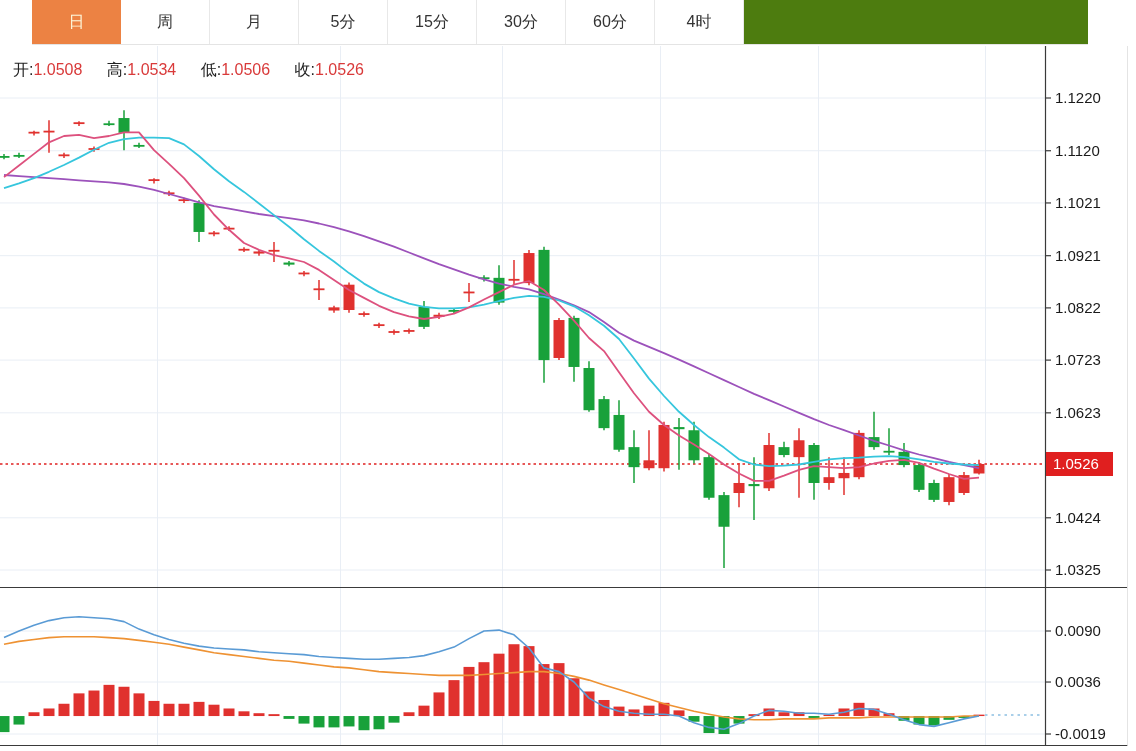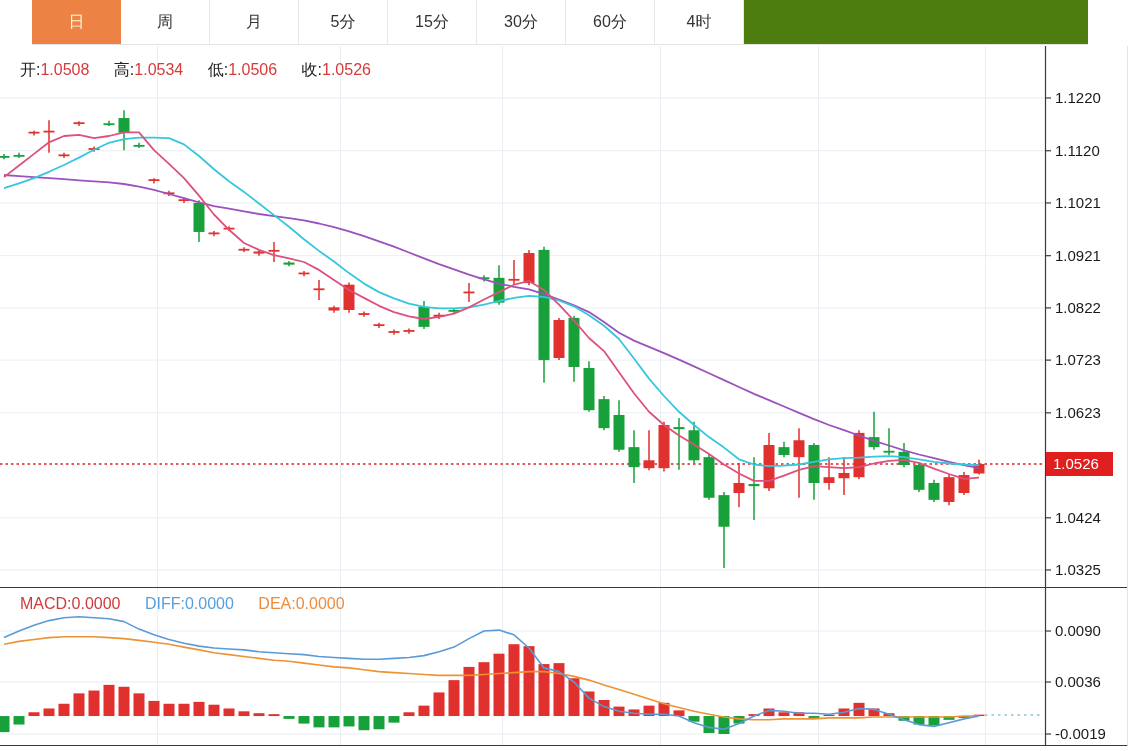--- a/index.html
+++ b/index.html
@@ -5,21 +5,21 @@
   html,body{margin:0;padding:0;background:#fff;}
   .stage{position:relative;width:1136px;height:751px;background:#fff;overflow:hidden;
          font-family:"Liberation Sans","DejaVu Sans",sans-serif;}
   .tabbar{position:absolute;top:0;left:0;width:1056px;height:45px;background:#4d7c0f;
           border-bottom:1px solid #e4e4e4;box-sizing:border-box;white-space:nowrap;margin-left:32px;}
   .tab{display:inline-block;width:89px;height:44px;line-height:44px;text-align:center;
        font-size:16px;color:#333;border-right:1px solid #e8e8e8;box-sizing:border-box;
        cursor:pointer;vertical-align:top;background:#fff;}
   .tab.active{border-right:none;}
   #chart-svg{position:absolute;top:45px;left:0;}
-  .legend{position:absolute;font-size:16px;white-space:nowrap;letter-spacing:0;margin-left:7px;}
+  .legend{position:absolute;font-size:16px;white-space:nowrap;letter-spacing:0;}
   .legend .item{margin-right:20px;}
   .legend .lbl{color:#222;}
   .legend-ohlc{left:13px;top:60px;}
   .legend-ma{left:13px;top:86px;}
   .legend-macd{left:13px;top:595px;}
   svg text{font-family:"Liberation Sans","DejaVu Sans",sans-serif;}
 </style>
 </head>
 <body>
 
@@ -283,18 +283,13 @@
     </svg>
 
   <div class="legend legend-ohlc">
     <span class="item"><span class="lbl">开:</span><span style="color: rgb(217, 58, 58);">1.0508</span></span>
     <span class="item"><span class="lbl">高:</span><span style="color: rgb(217, 58, 58);">1.0534</span></span>
     <span class="item"><span class="lbl">低:</span><span style="color: rgb(217, 58, 58);">1.0506</span></span>
     <span class="item"><span class="lbl">收:</span><span style="color: rgb(217, 58, 58);">1.0526</span></span>
   </div>
 
 
-  <div class="legend legend-macd">
-    <span class="item" style="color: rgb(208, 58, 58);"><span>MACD:</span><span>0.0000</span></span>
-    <span class="item" style="color: rgb(86, 159, 220);"><span>DIFF:</span><span>0.0000</span></span>
-    <span class="item" style="color: rgb(237, 139, 62);"><span>DEA:</span><span>0.0000</span></span>
-  </div>
 </div>
 
 </body></html>

